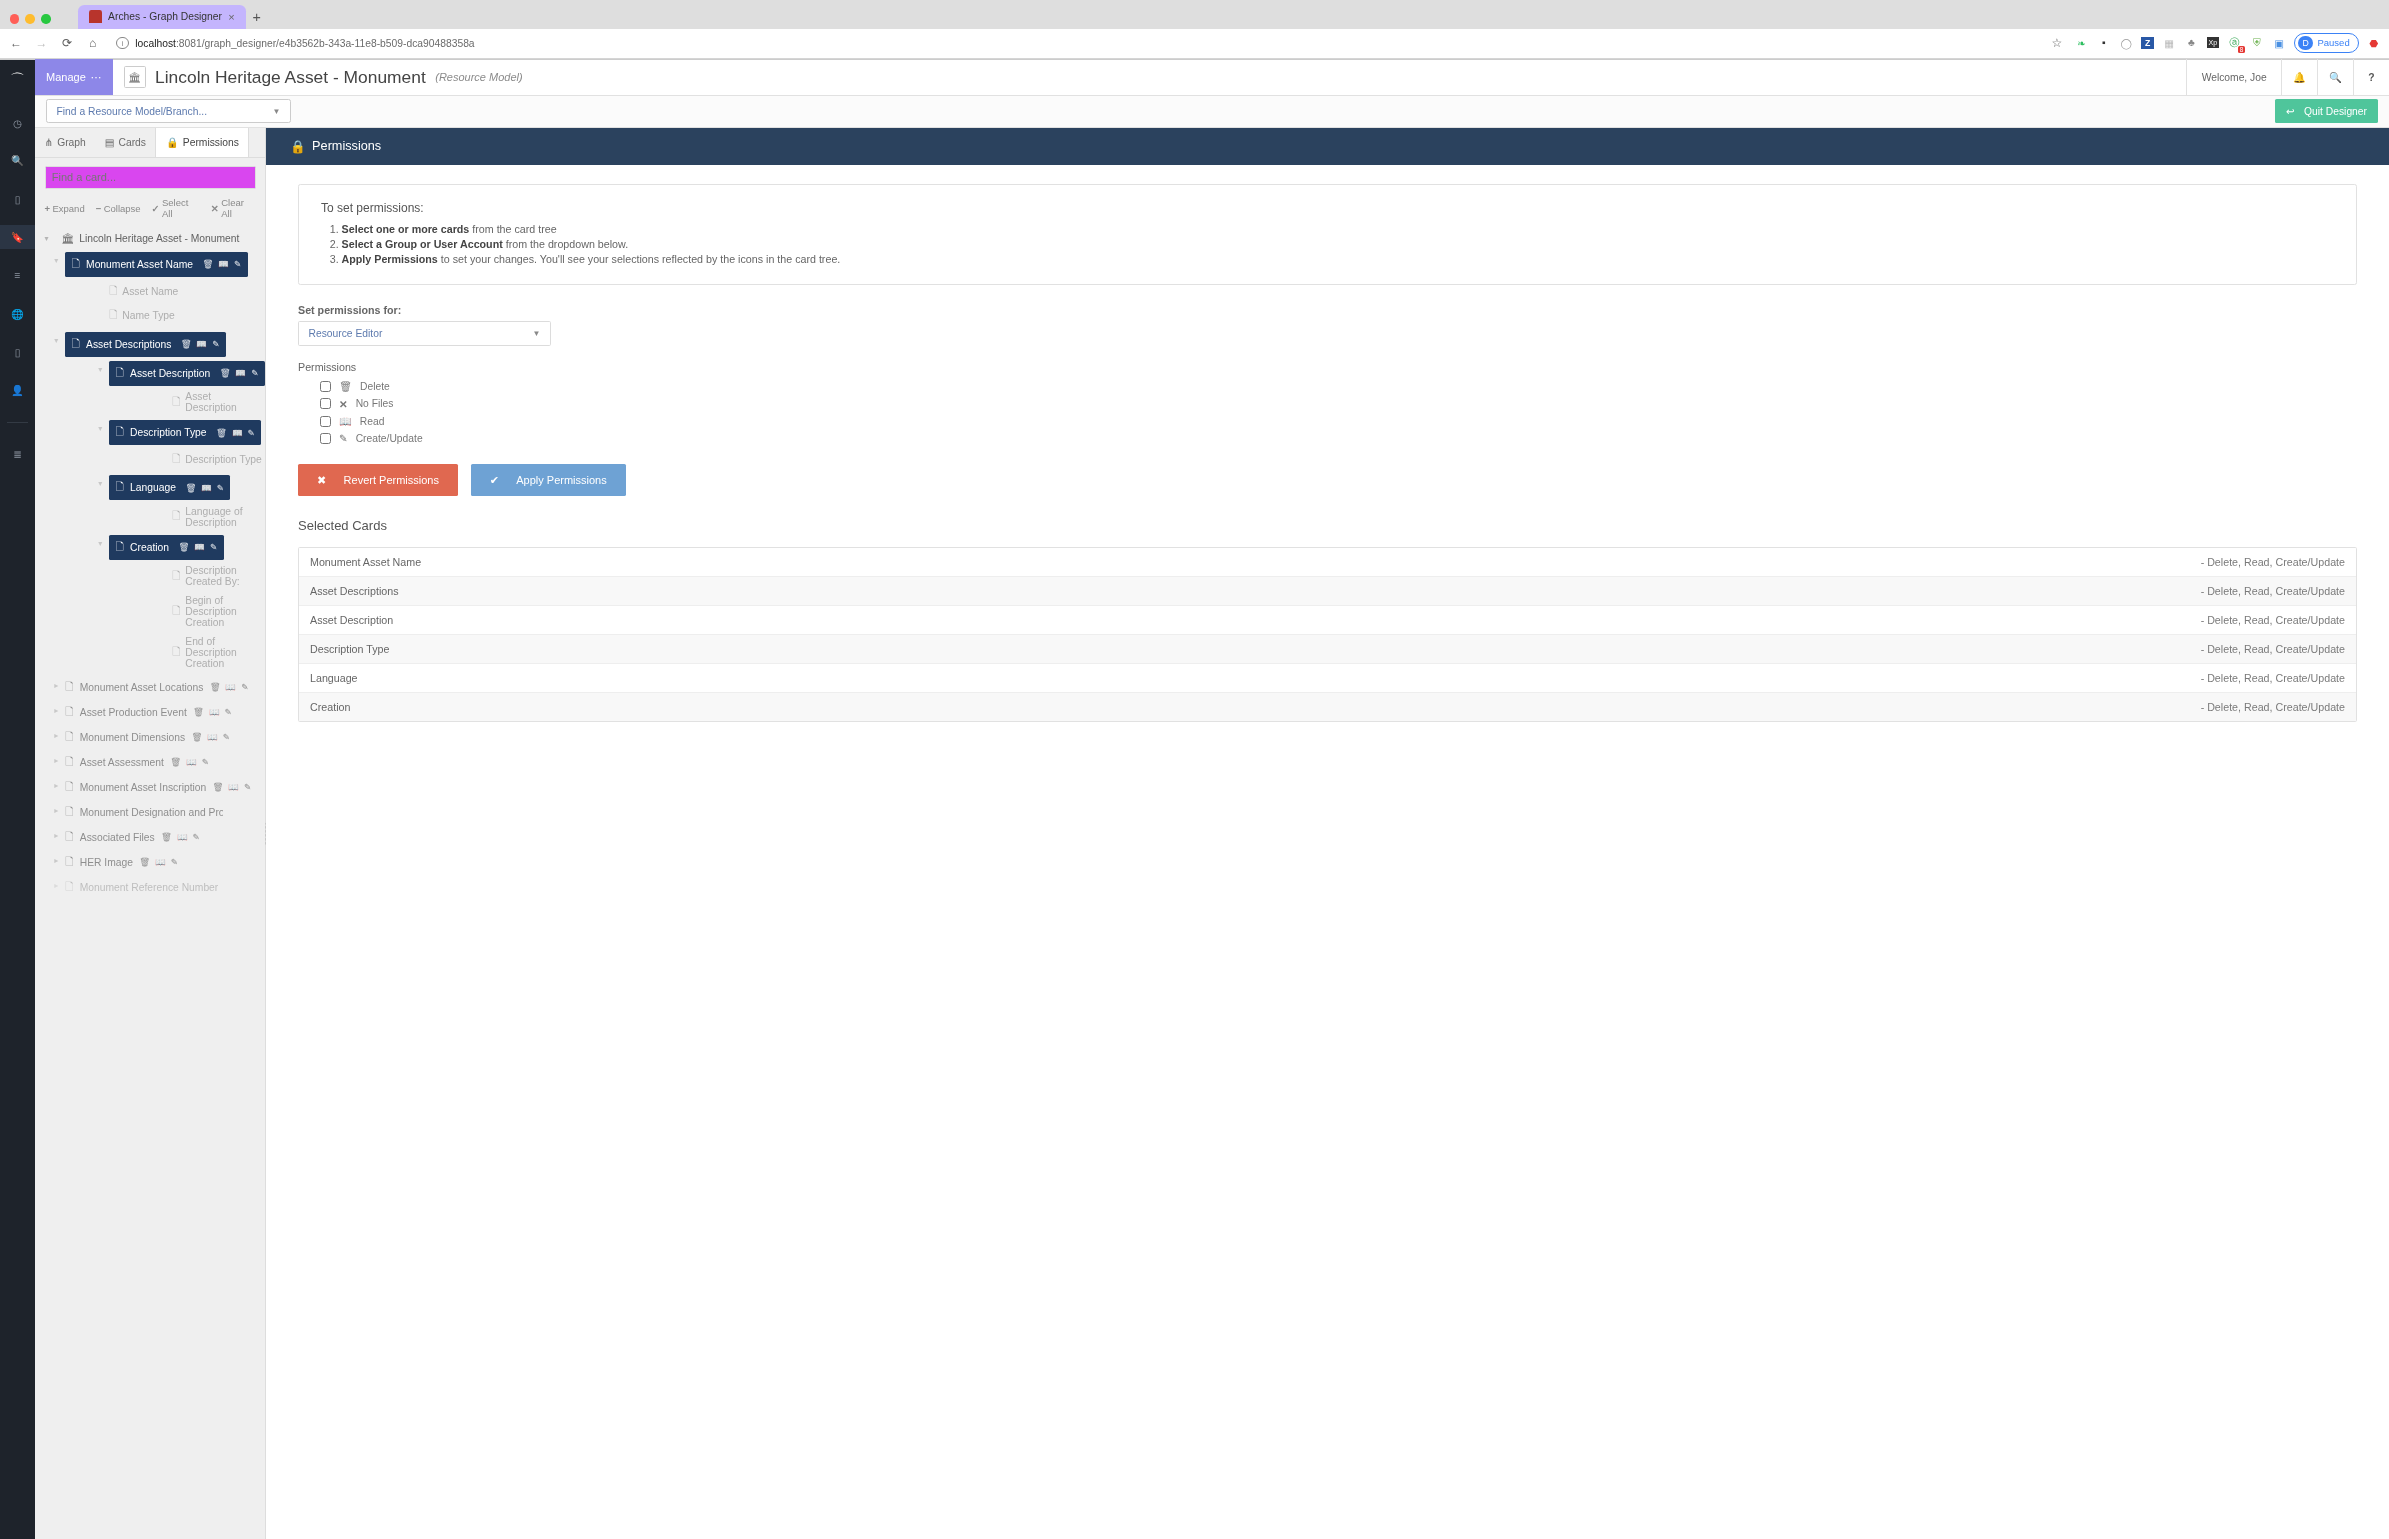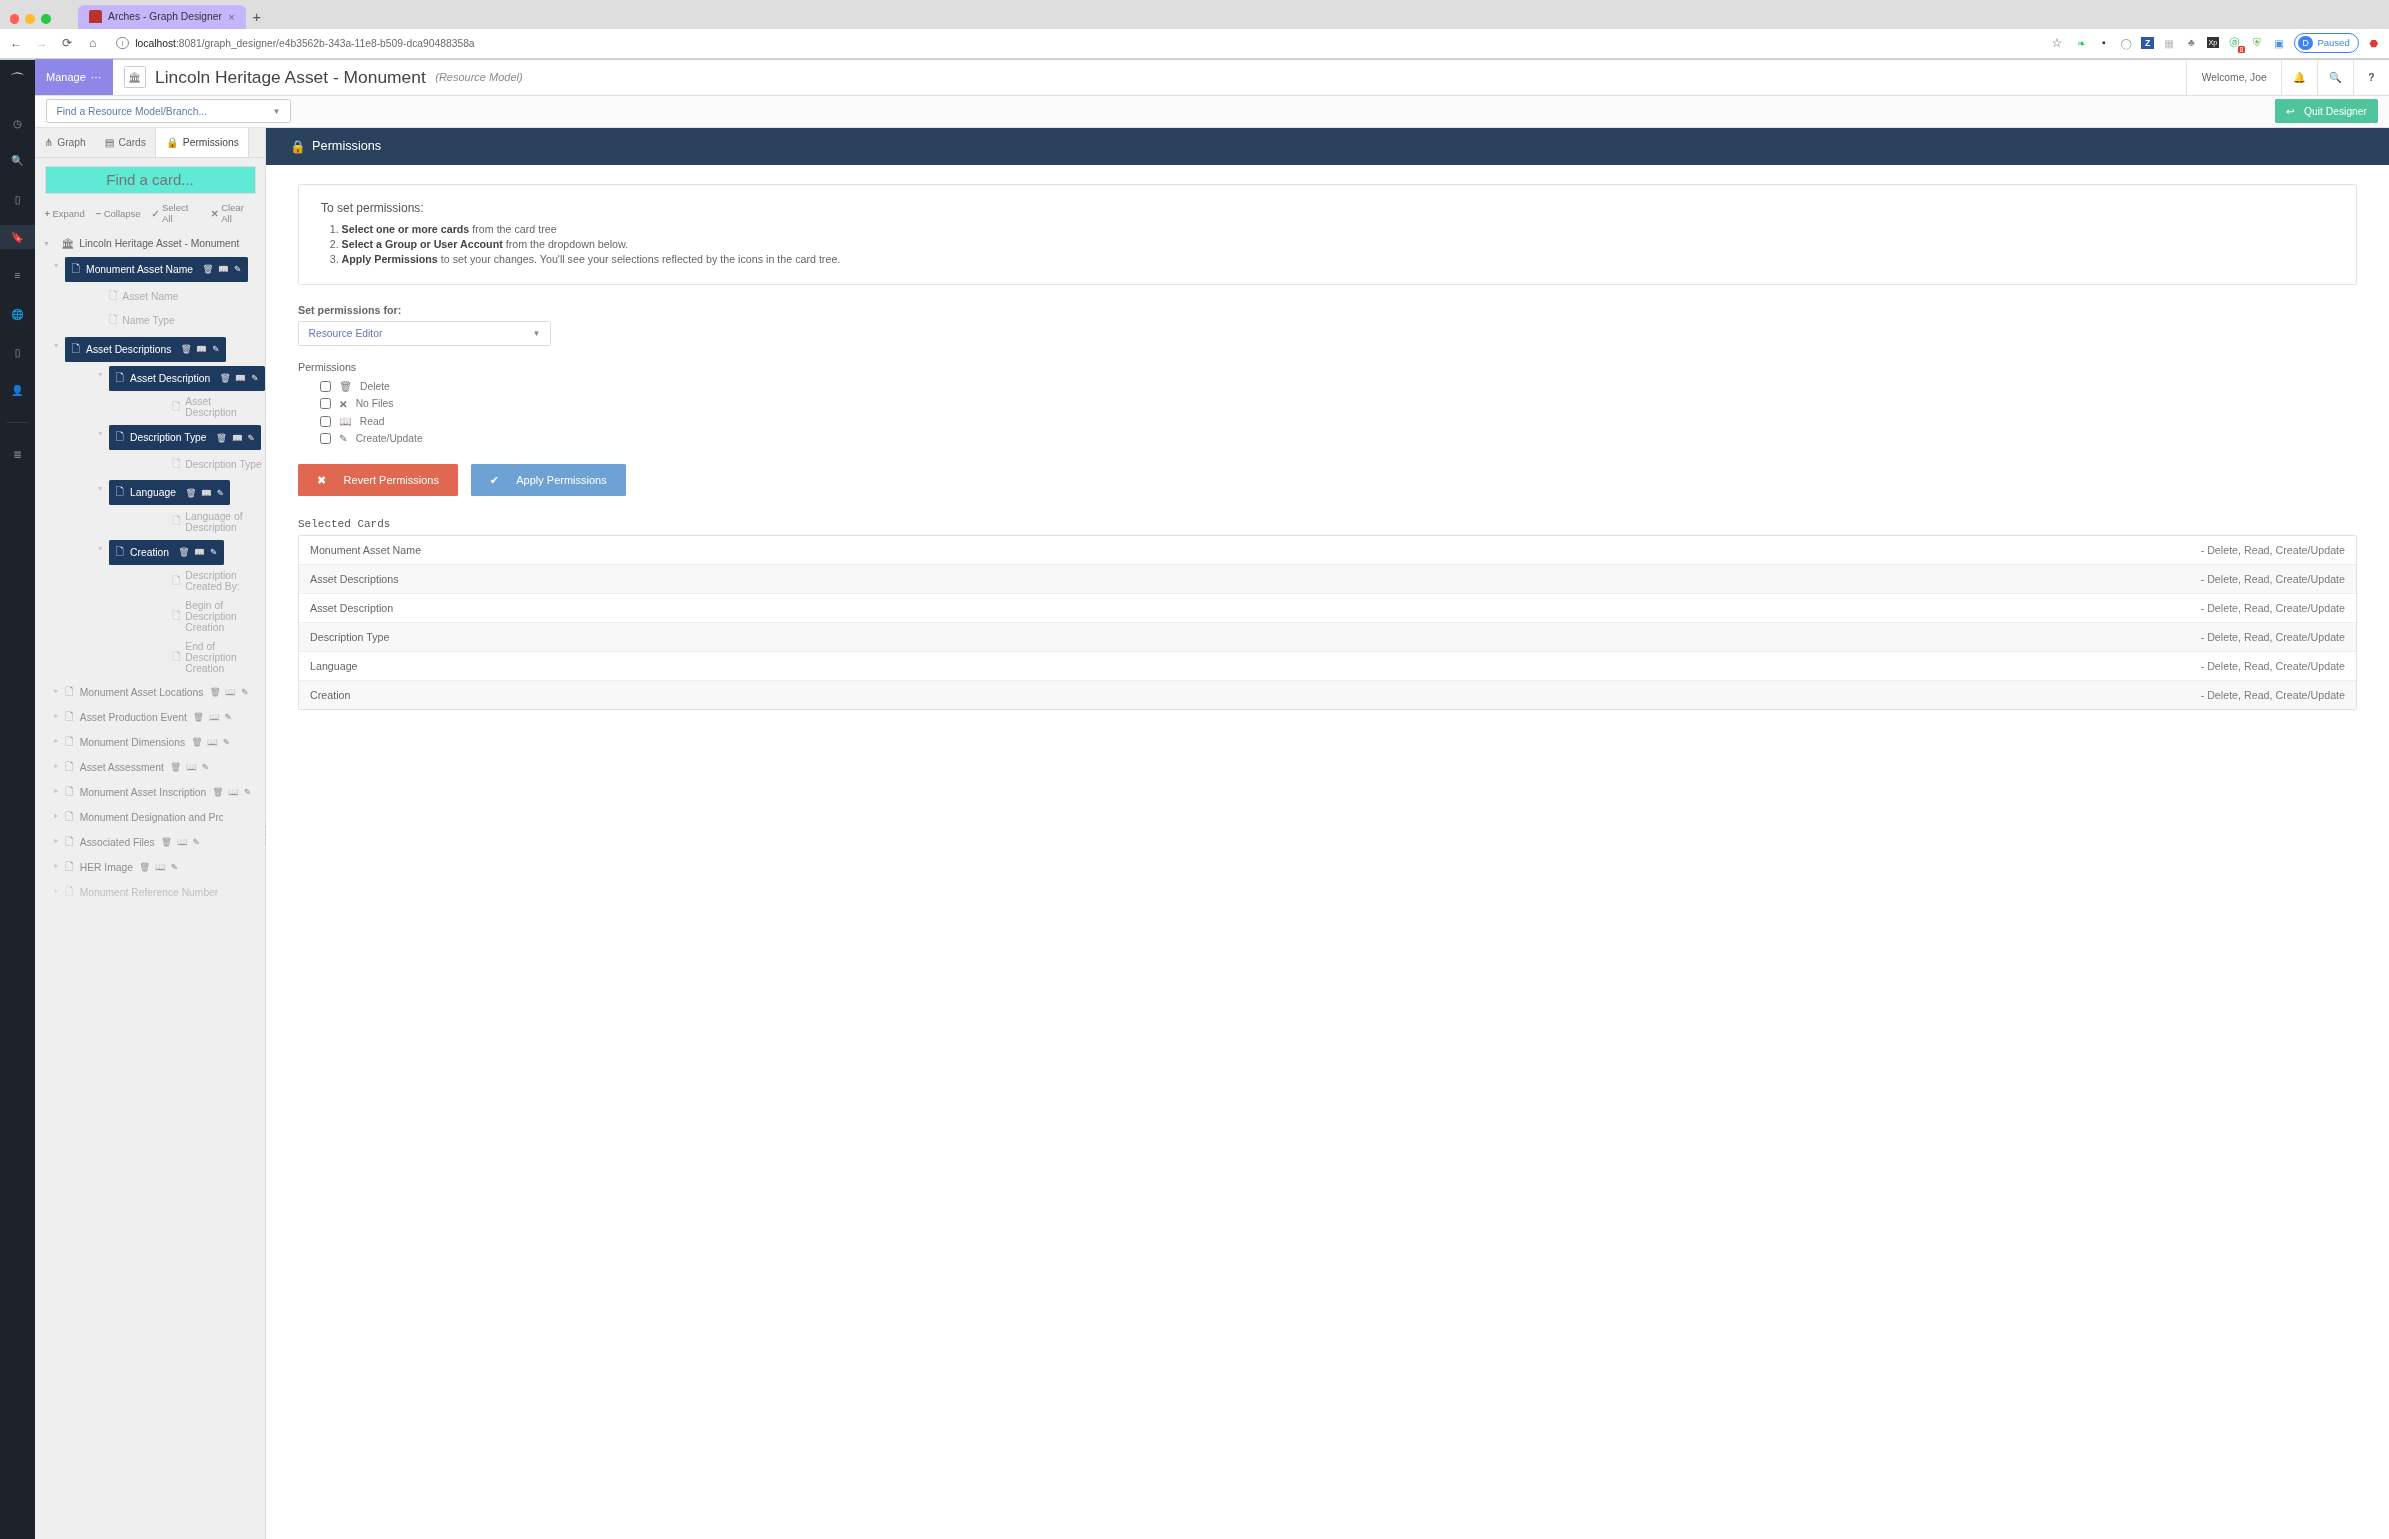--- a/index.html
+++ b/index.html
@@ -56,21 +56,21 @@
 .quit-btn { margin-left: auto; background: #4fc59b; color: #fff; height: 24px; border-radius: 1.6px; display: flex; align-items: center; gap: 9.5px; padding: 0 11px; cursor: pointer; }
 
 .workarea { display: flex; flex: 1; min-height: 0; }
 
 
 .left-panel { width: 231px; background: #efefef; display: flex; flex-direction: column; border-right: 0.8px solid #ddd; }
 .left-tabs { display: flex; border-bottom: 0.8px solid #ddd; }
 .left-tab { flex: 0 0 auto; padding: 8px 9.5px; color: #6b6b6b; cursor: pointer; display: flex; align-items: center; gap: 4px; font-size: 10.3px; }
 .left-tab.active { background: #fff; color: #444; border-right: 0.8px solid #ddd; border-left: 0.8px solid #ddd; }
 .card-search { padding: 8px 9.5px 4.8px; }
-.card-search input { width: 100%; border: 0.8px solid #ddd; border-radius: 1.6px; padding: 4.8px 6.3px; font-size: 15px; background: #5eead4; text-align: center; }
+.card-search input { width: 100%; border: 0.8px solid #ddd; border-radius: 1.6px; padding: 4.8px 6.3px; font-size: 11px; background: #d946ef; }
 .tree-actions { display: flex; gap: 11px; padding: 3.2px 9.5px 6.3px; color: #8a8a8a; font-size: 9.5px; }
 .tree-actions span { cursor: pointer; display: flex; align-items: center; gap: 2.4px; }
 .tree { flex: 1; overflow-y: auto; padding: 3.2px 0 16px 3.2px; font-size: 10.3px; }
 .tree-root { display: flex; align-items: center; gap: 4.8px; padding: 3.2px 6.3px 4.8px 14.3px; color: #616161; }
 .tree-root .twisty { color: #b5b5b5; font-size: 8px; position: relative; left: -8px; }
 .tree-item { position: relative; padding: 0.8px 0; }
 .tree-pill { background: #1f3a5f; color: #fff; border-radius: 1.6px; padding: 4px 6.3px; display: inline-flex; align-items: center; gap: 6.3px; margin: 1.6px 0 1.6px 0; }
 .tree-pill .perm-icons { display: inline-flex; gap: 4.8px; margin-left: 3.2px; font-size: 8.7px; opacity: .9; }
 .tree-leaf { color: #aeaeae; padding: 3.2px 0 3.2px 0; display: flex; align-items: center; gap: 4.8px; }
 .tree-card { color: #8e8e8e; padding: 3.2px 0; display: flex; align-items: center; gap: 6.3px; }
@@ -101,21 +101,21 @@
 .perm-checks { margin-top: 14.3px; }
 .perm-checks .hdr { color: #666; font-size: 10.7px; margin-bottom: 4.8px; }
 .perm-checks .row { display: flex; align-items: center; gap: 8px; padding: 2.4px 0 2.4px 22px; color: #777; }
 .perm-checks .row input { width: 11px; height: 11px; }
 
 .btn-row { display: flex; gap: 12.7px; margin-top: 17.4px; }
 .btn { border: none; padding: 9.5px 19px; color: #fff; border-radius: 1.6px; cursor: pointer; display: flex; align-items: center; gap: 17.4px; font-size: 11px; }
 .btn-danger { background: #e06850; }
 .btn-primary { background: #6ea2d4; }
 
-.selected-hdr { font-size: 11px; color: #555; margin-top: 22px; margin-bottom: 5px; font-family: Liberation Mono, monospace; }
+.selected-hdr { font-size: 13px; color: #555; margin-top: 22px; margin-bottom: 14px; }
 .sel-table { border: 0.8px solid #e1e1e1; border-radius: 1.6px; overflow: hidden; }
 .sel-row { display: flex; justify-content: space-between; padding: 8px 11px; border-bottom: 0.8px solid #eee; color: #666; font-size: 10.7px; }
 .sel-row:last-child { border-bottom: none; }
 .sel-row:nth-child(even) { background: #f8f8f8; }
 .sel-row .perms { color: #7a7a7a; }
 </style>
 </head>
 <body>
 
 <div class="browser-chrome">

